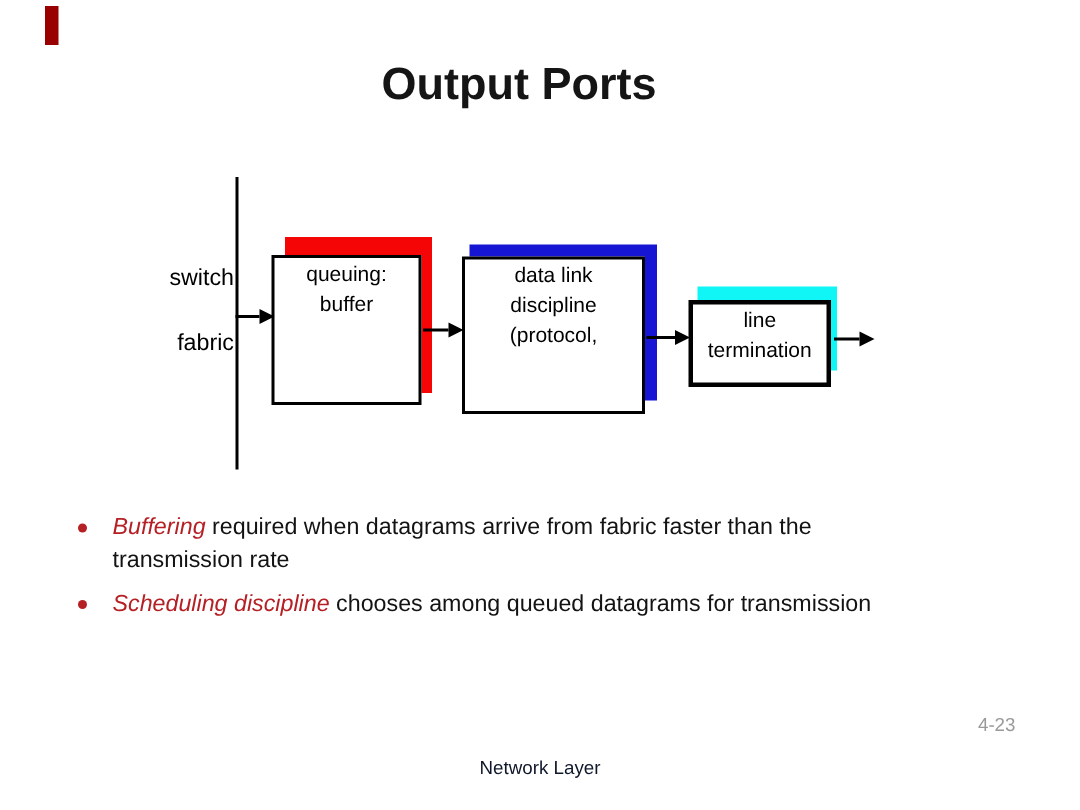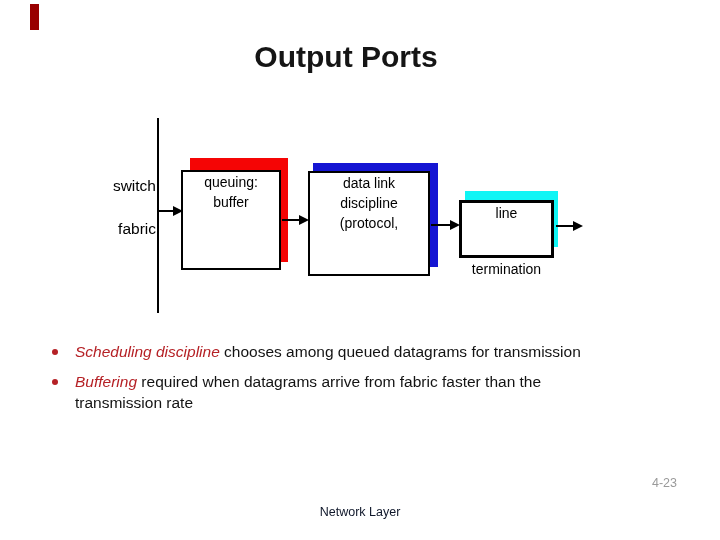--- a/index.html
+++ b/index.html
@@ -24,21 +24,21 @@
   .shadow{position:absolute;z-index:1;}
   .shadow.red{left:190px;top:158px;width:98px;height:104px;}
   .shadow.blue{left:313px;top:163px;width:125px;height:104px;}
   .shadow.cyan{left:465px;top:191px;width:93px;height:56px;}
 
   .dbox{position:absolute;background:#fff;border:2px solid #000;z-index:2;
         display:flex;flex-direction:column;justify-content:flex-start;align-items:center;
         font-size:14px;line-height:20px;text-align:center;color:#000;box-sizing:border-box;}
   .dbox.b1{left:181px;top:170px;width:100px;height:100px;}
   .dbox.b2{left:308px;top:171px;width:122px;height:105px;}
-  .dbox.b3{left:459px;top:200px;width:95px;height:58px;border-width:3px;gap:36px;}
+  .dbox.b3{left:459px;top:200px;width:95px;height:58px;border-width:3px;}
 
   .arrow{position:absolute;display:flex;align-items:center;z-index:4;}
   .arrow .shaft{height:2.5px;background:#000;}
   .arrow .head{width:0;height:0;border-top:5.5px solid transparent;
                border-bottom:5.5px solid transparent;border-left:10px solid #000;}
   .arrow.a1{left:157px;top:206px;}  .arrow.a1 .shaft{width:16px;}
   .arrow.a2{left:282px;top:215px;}  .arrow.a2 .shaft{width:17px;}
   .arrow.a3{left:431px;top:220px;}  .arrow.a3 .shaft{width:19px;}
   .arrow.a4{left:556px;top:221px;}  .arrow.a4 .shaft{width:17px;}
 
@@ -106,24 +106,24 @@
     <div class="arrow a4">
       <span class="shaft"></span>
       <span class="head"></span>
     </div>
 
   </div>
 
   <div class="bullets">
     <div class="bullet">
       <span class="dot"></span>
-      <span class="btext"><span class="lead">Scheduling discipline</span><span> chooses among queued datagrams for transmission</span></span>
+      <span class="btext"><span class="lead">Buffering</span><span> required when datagrams arrive from fabric faster than the transmission rate</span></span>
     </div>
     <div class="bullet">
       <span class="dot"></span>
-      <span class="btext"><span class="lead">Buffering</span><span> required when datagrams arrive from fabric faster than the transmission rate</span></span>
+      <span class="btext"><span class="lead">Scheduling discipline</span><span> chooses among queued datagrams for transmission</span></span>
     </div>
   </div>
 
   <div class="footer-center">Network Layer</div>
   <div class="footer-page">4-23</div>
 
 </div>
 
 </body></html>

